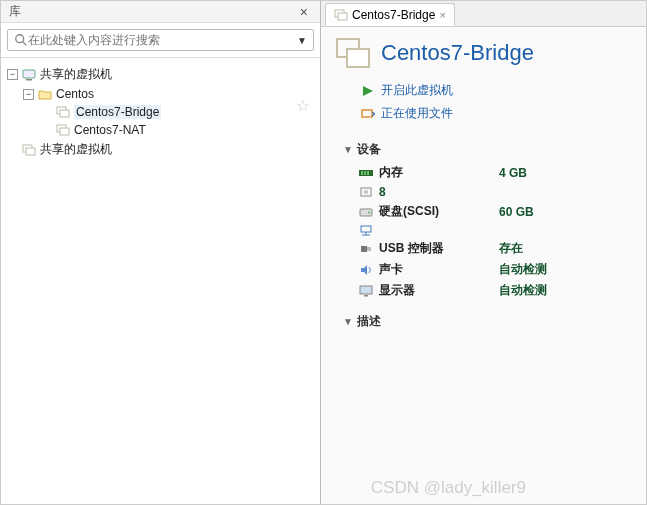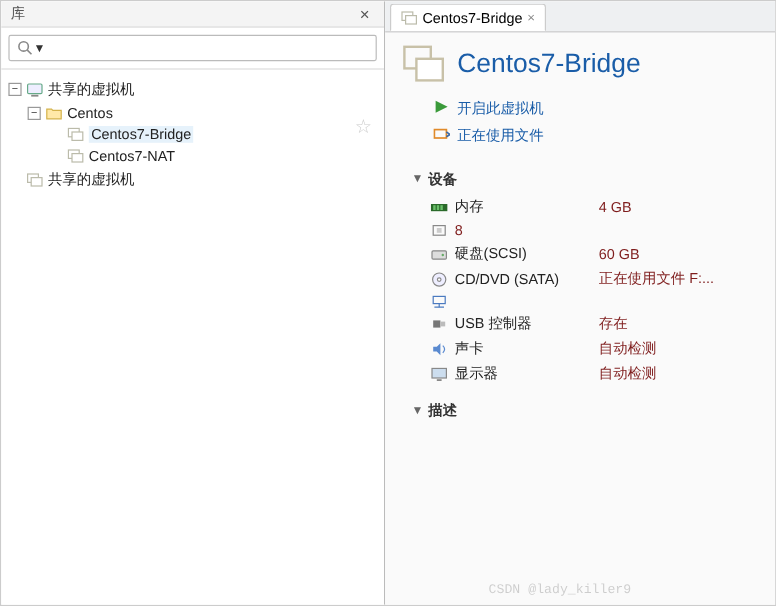--- a/index.html
+++ b/index.html
@@ -28,52 +28,53 @@
 .star { position: absolute; right: 10px; top: 38px; color: #ccc; font-size: 16px; }
 
 
 .right { flex: 1; display: flex; flex-direction: column; background: #fafafa; }
 .tabs { display: flex; background: #eef0f2; border-bottom: 1px solid #ccc; height: 26px; }
 .tab { display: flex; align-items: center; gap: 4px; padding: 3px 8px; background: #fff; border: 1px solid #ccc; border-bottom: 1px solid #fff; border-radius: 3px 3px 0 0; margin-top: 2px; margin-left: 4px; }
 .tab .tab-close { color: #888; font-size: 11px; cursor: pointer; }
 .vm-title-row { display: flex; align-items: center; gap: 10px; padding: 10px 14px 6px 14px; }
 .vm-title { font-size: 22px; color: #1a5da8; font-weight: normal; }
 .actions { padding: 4px 14px 10px 40px; }
-.action { display: flex; align-items: flex-start; gap: 6px; padding: 3px 0; color: #1a5da8; cursor: pointer; }
+.action { display: flex; align-items: center; gap: 6px; padding: 3px 0; color: #1a5da8; cursor: pointer; }
 .action svg { flex-shrink: 0; }
 
 .section { padding: 6px 14px 6px 22px; }
 .section-head { display: flex; align-items: center; gap: 4px; color: #333; font-weight: bold; padding-bottom: 4px; }
 .section-head .tri { color: #666; font-size: 10px; }
-.device-table { width: 100%; }
+.device-table { width: 100%; font-weight: bold; }
 .device-row { display: flex; align-items: center; padding: 2px 0 2px 14px; }
 .device-row .dico { width: 18px; display: inline-flex; justify-content: center; margin-right: 4px; }
 .device-row .dname { width: 120px; color: #222; }
-.device-row .dval { color: #7f1d1d; }
+.device-row .dval { color: #14532d; }
 .desc-text { color: #888; padding-left: 14px; }
-.watermark { position: absolute; bottom: 6px; right: 120px; color: rgba(0,0,0,0.18); font-size: 11px; pointer-events: none; font-family: Liberation Mono, monospace; }
+.watermark { position: absolute; bottom: 6px; right: 120px; color: rgba(0,0,0,0.18); font-size: 17px; pointer-events: none; }
 
 svg { display: block; }
 </style>
 </head>
 <body>
 
 <div class="left">
   <div class="left-header">
     <span>库</span>
     <span class="close-x">×</span>
   </div>
   <div class="search-row">
     <div class="search-box">
       <span class="search-icon">
         <svg viewBox="0 0 16 16">
             <circle cx="6.5" cy="6.5" r="4.5" fill="none" stroke="#888" stroke-width="1.5"></circle>
             <line x1="10" y1="10" x2="14" y2="14" stroke="#888" stroke-width="1.5"></line>
           </svg>
       </span>
+      <input type="text" placeholder="在此处键入内容进行搜索" style="">
       <span class="dropdown-arrow">▼</span>
     </div>
   </div>
   <div class="tree">
     <span class="star">☆</span>
 
     <div class="tree-row">
       <span class="exp">−</span>
       <span class="ico">
         <svg width="14" height="12">
@@ -201,30 +202,20 @@
             <svg width="14" height="12">
               <rect x="1" y="3" width="12" height="7" rx="1" fill="#ddd" stroke="#888"></rect>
               <circle cx="10" cy="6.5" r="1" fill="#6a6"></circle>
             </svg>
           </span>
         <span class="dname">硬盘(SCSI)</span>
         <span class="dval">60 GB</span>
       </div>
       <div class="device-row">
         <span class="dico">
-            <svg width="14" height="14">
-              <circle cx="7" cy="7" r="5.5" fill="#eef" stroke="#888"></circle>
-              <circle cx="7" cy="7" r="1.5" fill="#fff" stroke="#888"></circle>
-            </svg>
-          </span>
-        <span class="dname">CD/DVD (SATA)</span>
-        <span class="dval">正在使用文件 F:...</span>
-      </div>
-      <div class="device-row">
-        <span class="dico">
             <svg width="14" height="12">
               <rect x="2" y="2" width="10" height="6" fill="none" stroke="#4a7ac0"></rect>
               <line x1="7" y1="8" x2="7" y2="11" stroke="#4a7ac0"></line>
               <line x1="3" y1="11" x2="11" y2="11" stroke="#4a7ac0"></line>
             </svg>
           </span>
       </div>
       <div class="device-row">
         <span class="dico">
             <svg width="14" height="12">

